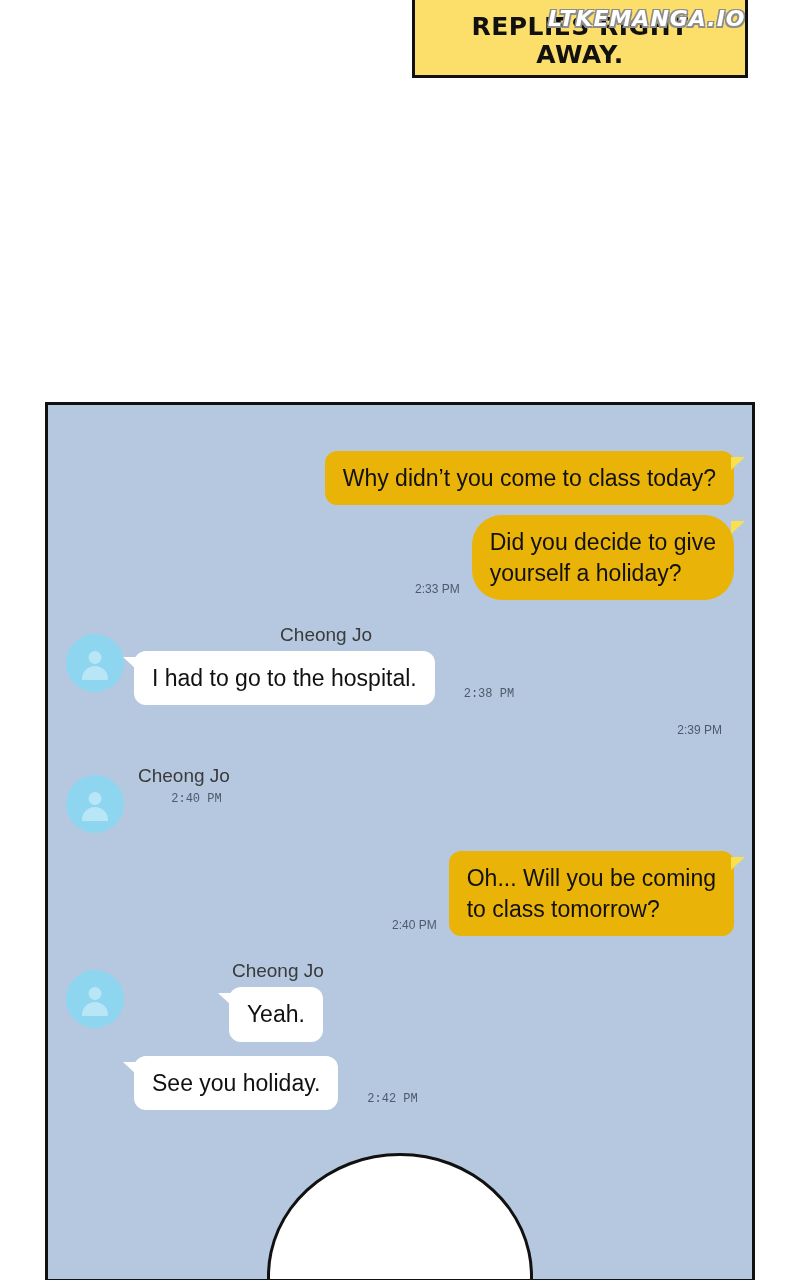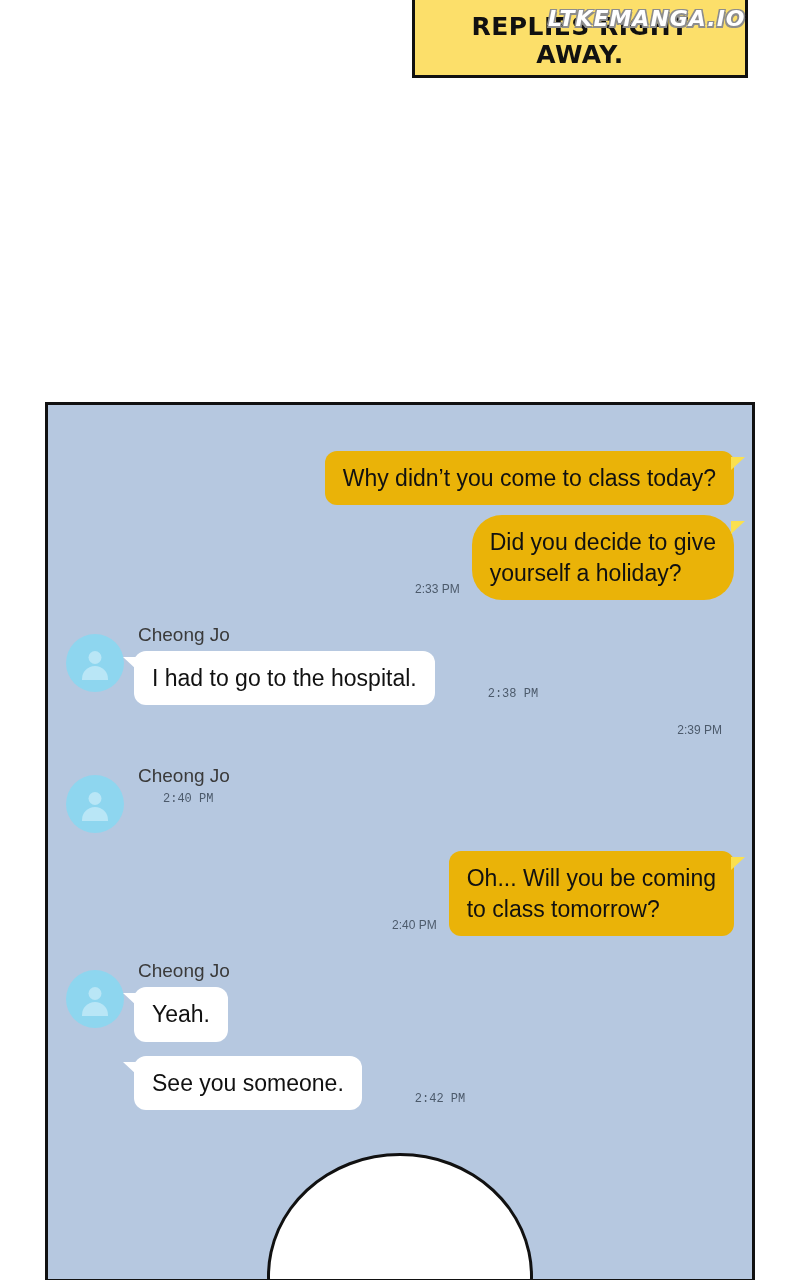--- a/index.html
+++ b/index.html
@@ -131,21 +131,21 @@
     top: 32px;
     transform: translateX(-50%);
     width: 26px;
     height: 14px;
     border-radius: 13px 13px 0 0;
     background: #b9e6f6;
   }
   .sender-col {
     display: flex;
     flex-direction: column;
-    align-items: flex-start;
+    align-items: center;
   }
   .sender-name {
     font-size: 19px;
     color: #3a3a3a;
     margin: 8px 0 5px 4px;
     font-family: "Liberation Sans", sans-serif;
   }
 
   
   .bubble {
@@ -203,21 +203,20 @@
   
   .pair {
     display: flex;
     align-items: flex-end;
     justify-content: flex-end;
   }
   .pair-left {
     display: flex;
     align-items: flex-end;
     justify-content: flex-start;
-    gap: 24px;
   }
 
   
   .bottom-circle {
     position: absolute;
     left: 50%;
     transform: translateX(-50%);
     bottom: -120px;
     width: 260px;
     height: 240px;
@@ -292,21 +291,21 @@
 
     <div class="row left" style="margin-top:16px;">
       <div class="sender-block">
         <div class="avatar"></div>
         <div class="sender-col">
           <div class="sender-name">Cheong Jo</div>
           <div class="pair-left">
             <div class="bubble white">Yeah.</div>
           </div>
           <div class="pair-left" style="margin-top:14px;">
-            <div class="bubble white">See you someone.</div>
+            <div class="bubble white">See you holiday.</div>
             <span class="time right-of">2:42 PM</span>
           </div>
         </div>
       </div>
     </div>
 
   </div>
 
   <div class="bottom-circle"></div>
 </div>

